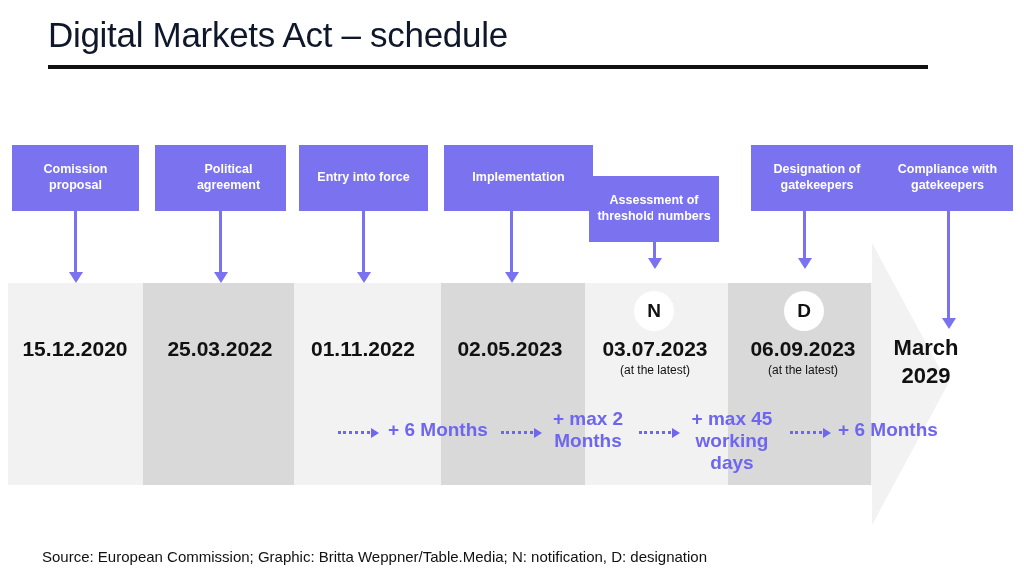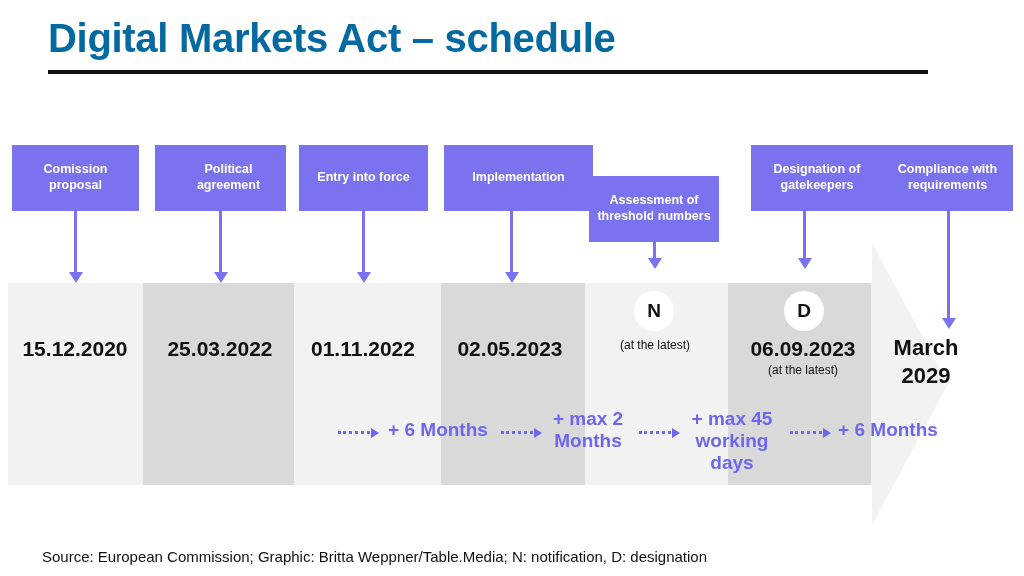--- a/index.html
+++ b/index.html
@@ -16,23 +16,23 @@
   }
 
   
   .title-block {
     position: absolute;
     left: 48px;
     top: 16px;
     width: 880px;
   }
   .title {
-    font-size: 40px;
-    font-weight: bold;
-    color: #0369a1;
+    font-size: 35px;
+    font-weight: normal;
+    color: #0f172a;
     letter-spacing: -0.3px;
     line-height: 1.1;
     white-space: nowrap;
   }
   .title-rule {
     margin-top: 10px;
     height: 4px;
     background: #111111;
     width: 880px;
   }
@@ -206,21 +206,21 @@
 <div class="step-box" style="left:444px;top:145px;width:149px;">
   <span>Implementation</span>
 </div>
 <div class="step-box" style="left:589px;top:145px;width:130px;margin-top:31px;">
   <span>Assessment of threshold numbers</span>
 </div>
 <div class="step-box" style="left:737px;top:145px;width:132px;margin-left:14px;">
   <span>Designation of gatekeepers</span>
 </div>
 <div class="step-box" style="left:882px;top:145px;width:131px;">
-  <span>Compliance with requirements</span>
+  <span>Compliance with gatekeepers</span>
 </div>
 
 <div class="connector" style="left:74px;top:211px;height:62px;"></div>
 <div class="connector" style="left:219px;top:211px;height:62px;"></div>
 <div class="connector" style="left:362px;top:211px;height:62px;"></div>
 <div class="connector" style="left:510px;top:211px;height:62px;"></div>
 <div class="connector" style="left:653px;top:211px;height:48px;"></div>
 <div class="connector" style="left:803px;top:211px;height:48px;"></div>
 <div class="connector" style="left:947px;top:211px;height:108px;"></div>
 
@@ -237,20 +237,21 @@
 <div class="date" style="left:155px;top:336px;width:130px;">
   <span>25.03.2022</span>
 </div>
 <div class="date" style="left:298px;top:336px;width:130px;">
   <span>01.11.2022</span>
 </div>
 <div class="date" style="left:445px;top:336px;width:130px;">
   <span>02.05.2023</span>
 </div>
 <div class="date" style="left:588px;top:336px;width:134px;">
+  <span>03.07.2023</span>
   <span class="sub">(at the latest)</span>
 </div>
 <div class="date" style="left:736px;top:336px;width:134px;">
   <span>06.09.2023</span>
   <span class="sub">(at the latest)</span>
 </div>
 <div class="date two-line" style="left:878px;top:334px;width:96px;">
   <span>March</span><br>
   <span>2029</span>
 </div>

